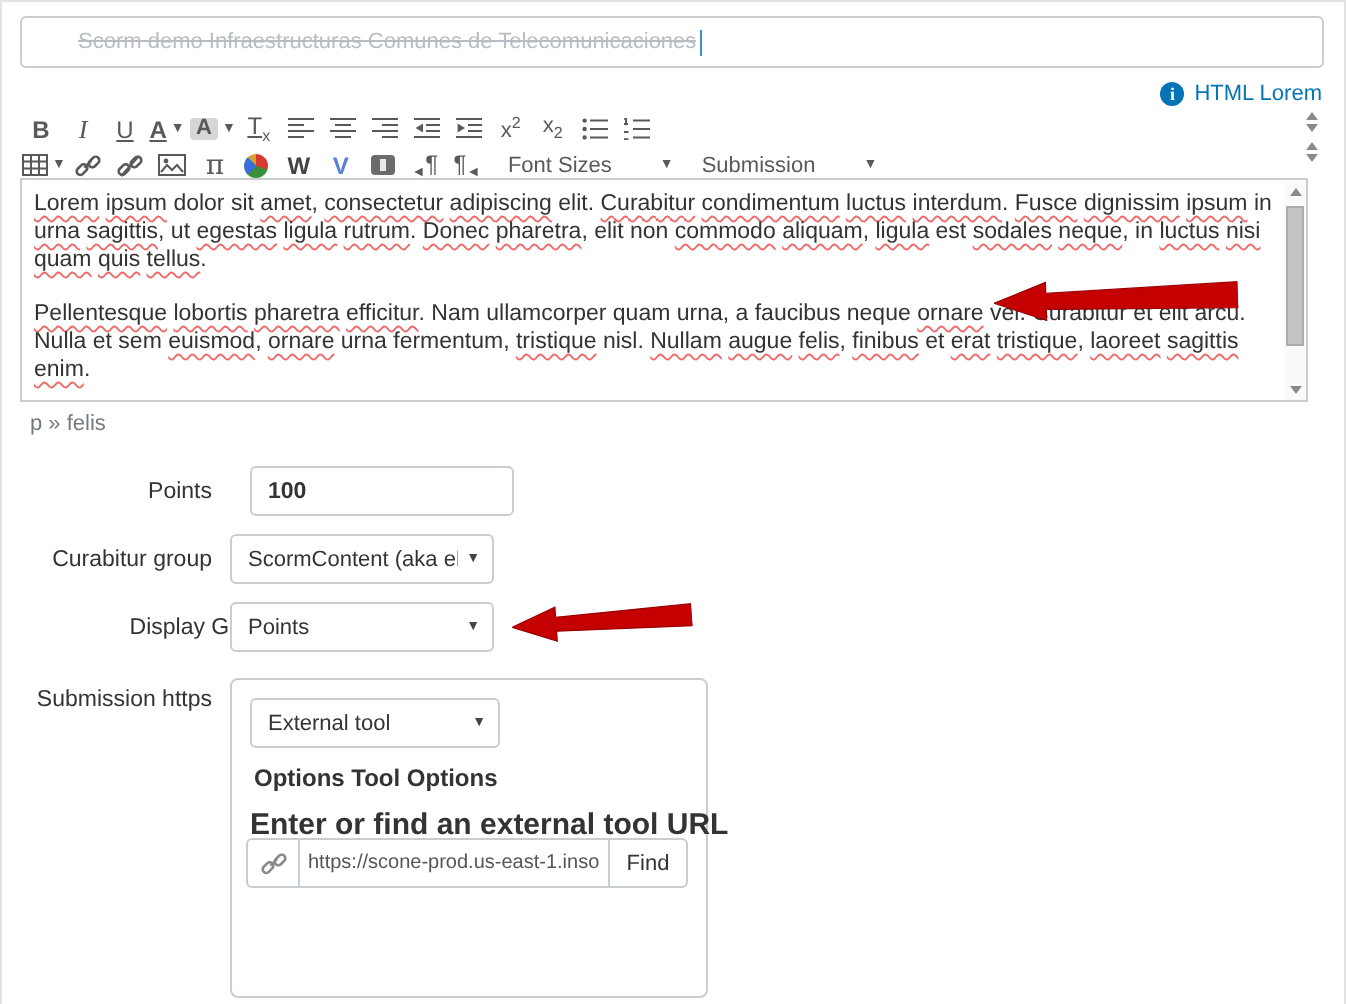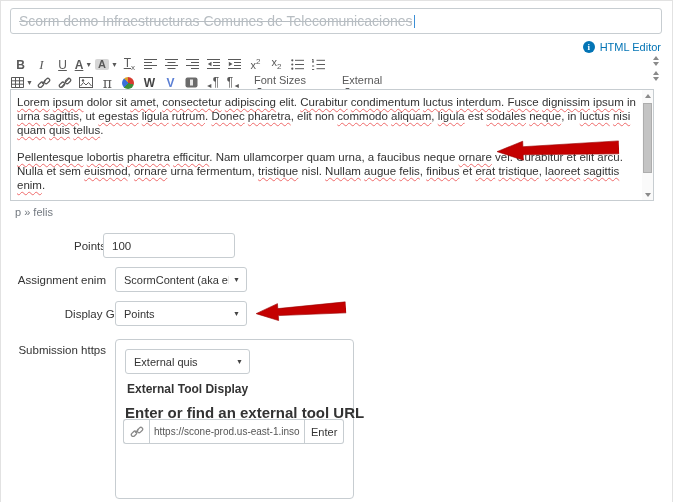--- a/index.html
+++ b/index.html
@@ -3,21 +3,21 @@
 <meta charset="utf-8">
 <style>
   html,body{margin:0;padding:0;background:#fff;}
   .frame{position:relative;width:671px;height:502px;background:#fff;
     border-top:1px solid #e2e2e2;border-left:1px solid #e2e2e2;border-right:1px solid #e2e2e2;
     font-family:"Liberation Sans",sans-serif;color:#333;overflow:hidden;}
 
   
   .title-input{position:absolute;left:9px;top:7px;width:652px;height:26px;box-sizing:border-box;
     border:1px solid #c7cdd1;border-radius:3px;background:#fff;display:flex;align-items:center;padding:0 8px;}
-  .title-text{font-size:14px;color:#b7bdc2;text-decoration:line-through;white-space:nowrap;overflow:hidden;}
+  .title-text{font-size:11px;color:#b7bdc2;text-decoration:line-through;white-space:nowrap;overflow:hidden;margin-left:20px;}
   .title-caret{width:1px;height:13px;background:#3b8fd6;margin-left:2px;}
 
   
   .html-editor-row{position:absolute;top:40px;right:11px;display:flex;align-items:center;gap:5px;}
   .info-icon{width:12px;height:12px;border-radius:50%;background:#0374B5;color:#fff;font-size:9px;
     font-weight:bold;display:flex;align-items:center;justify-content:center;line-height:1;font-family:"Liberation Serif",serif;}
   .html-editor-link{font-size:11px;color:#0374B5;text-decoration:none;}
 
   
   .toolbar{position:absolute;left:9px;top:55px;width:638px;}
@@ -35,22 +35,22 @@
   .g-clear sub{font-size:8px;}
   .supsub{font-size:11px;}
   .supsub sup,.supsub sub{font-size:8px;}
   .g-pi{font-size:14px;font-family:"DejaVu Serif",serif;}
   .g-w{font-weight:bold;color:#444;font-size:12px;}
   .g-v{font-weight:bold;color:#5b7fd4;font-size:12px;}
   .g-para{font-size:12px;}
   .g-para .mini{font-size:7px;vertical-align:-2px;}
   .media-circle{width:12px;height:12px;border-radius:50%;
     background:conic-gradient(#d63a2f 0 30%,#3a8f3a 30% 62%,#3a6fd8 62% 88%,#d6a02f 88% 100%);}
-  .tb-text-btn{display:inline-flex;align-items:flex-start;justify-content:space-between;height:17px;
-    padding:0 4px;font-size:11px;color:#595959;cursor:pointer;flex-direction:column;}
+  .tb-text-btn{display:inline-flex;align-items:center;justify-content:space-between;height:17px;
+    padding:0 4px;font-size:11px;color:#595959;cursor:pointer;}
   .tb-text-btn .lbl{margin-right:22px;}
   .tb-spacer{width:6px;}
   
   .tb-spinners{position:absolute;left:649px;top:55px;width:12px;display:flex;flex-direction:column;gap:5px;align-items:center;}
   .spinner{display:flex;flex-direction:column;gap:2px;align-items:center;cursor:pointer;}
   .tri-up{width:0;height:0;border-left:3px solid transparent;border-right:3px solid transparent;border-bottom:4px solid #8a8a8a;}
   .tri-down{width:0;height:0;border-left:3px solid transparent;border-right:3px solid transparent;border-top:4px solid #8a8a8a;}
 
   
   .rte{position:absolute;left:9px;top:88px;width:644px;height:112px;box-sizing:border-box;
@@ -98,21 +98,21 @@
 
 <div class="frame">
 
   <div class="title-input">
     <span class="title-text">Scorm demo Infraestructuras Comunes de Telecomunicaciones</span>
     <span class="title-caret"></span>
   </div>
 
   <div class="html-editor-row">
     <span class="info-icon">i</span>
-    <a class="html-editor-link" href="#">HTML Editor</a>
+    <a class="html-editor-link" href="#">HTML Lorem</a>
   </div>
 
   <div class="toolbar">
     <div class="tb-row">
       <span class="tb-btn">
           <span class="glyph g-bold">B</span>
         </span>
       <span class="tb-btn">
           <span class="glyph g-italic">I</span>
         </span>
@@ -235,21 +235,21 @@
       <span class="tb-btn">
           <span class="glyph g-para">¶<span class="mini">◄</span></span>
         </span>
       <span class="tb-spacer"></span>
       <span class="tb-text-btn">
           <span class="lbl">Font Sizes</span>
           <span class="tb-caret">▼</span>
         </span>
       <span class="tb-spacer"></span>
       <span class="tb-text-btn">
-          <span class="lbl">External</span>
+          <span class="lbl">Submission</span>
           <span class="tb-caret">▼</span>
         </span>
     </div>
   </div>
 
   <div class="tb-spinners">
     <span class="spinner">
         <span class="tri-up"></span>
         <span class="tri-down"></span>
       </span>
@@ -275,53 +275,53 @@
       </span>
   </div>
 
   <div class="status-bar">p » felis</div>
 
   <svg class="red-arrow" style="left:496px;top:138px;transform:rotate(-2deg);" width="122" height="21" viewBox="0 0 122 21">
     <polygon points="0,10.5 26,1 26,6.5 122,4 122,17 26,14.5 26,20" fill="#c40000" stroke="#9a0000" stroke-width="0.6"></polygon>
   </svg>
 
   <div class="f-label" style="top:239px;">Points</div>
-  <input class="text-input" style="left: 102px; top: 232px; width: 132px; height: 25px;" value="100">
-
-  <div class="f-label" style="top:273px;">Assignment enim</div>
+  <input class="text-input" style="left: 124px; top: 232px; width: 132px; height: 25px; font-weight: bold;" value="100">
+
+  <div class="f-label" style="top:273px;">Curabitur group</div>
   <div class="sel" style="left:114px;top:266px;width:132px;height:25px;">
     <span class="sel-val">ScormContent (aka eLearnin</span>
     <span class="sel-caret">▼</span>
   </div>
 
   <div class="f-label" style="top:307px;padding-left:47px;">Display Grade as</div>
   <div class="sel" style="left:114px;top:300px;width:132px;height:25px;">
     <span class="sel-val">Points</span>
     <span class="sel-caret">▼</span>
   </div>
 
   <svg class="red-arrow" style="left:255px;top:300px;transform:rotate(-4deg);" width="90" height="19" viewBox="0 0 90 19">
     <polygon points="0,9.5 22,1 22,6 90,4 90,15 22,13 22,18" fill="#c40000" stroke="#9a0000" stroke-width="0.6"></polygon>
   </svg>
 
   <div class="f-label" style="top:343px;">Submission https</div>
   <div class="sub-box"></div>
   <div class="sel" style="left:124px;top:348px;width:125px;height:25px;">
-    <span class="sel-val">External quis</span>
+    <span class="sel-val">External tool</span>
     <span class="sel-caret">▼</span>
   </div>
-  <div class="et-heading">External Tool Display</div>
+  <div class="et-heading">Options Tool Options</div>
   <div class="et-sublabel">Enter or find an external tool URL</div>
   <div class="url-group">
     <span class="url-addon">
         <svg width="14" height="12" viewBox="0 0 14 12">
           <g fill="none" stroke="#8a8a8a" stroke-width="1.3">
             <rect x="1" y="6" width="6" height="3.6" rx="1.8" transform="rotate(-45 4 7.8)"></rect>
             <rect x="7" y="2.2" width="6" height="3.6" rx="1.8" transform="rotate(-45 10 4)"></rect>
             <path d="M5.2 6.8l3.4-3.4"></path>
           </g>
         </svg>
       </span>
     <input class="url-input" value="https://scone-prod.us-east-1.insops.ne" style="">
-    <button class="find-btn">Enter</button>
+    <button class="find-btn">Find</button>
   </div>
 
 </div>
 
 </body></html>

